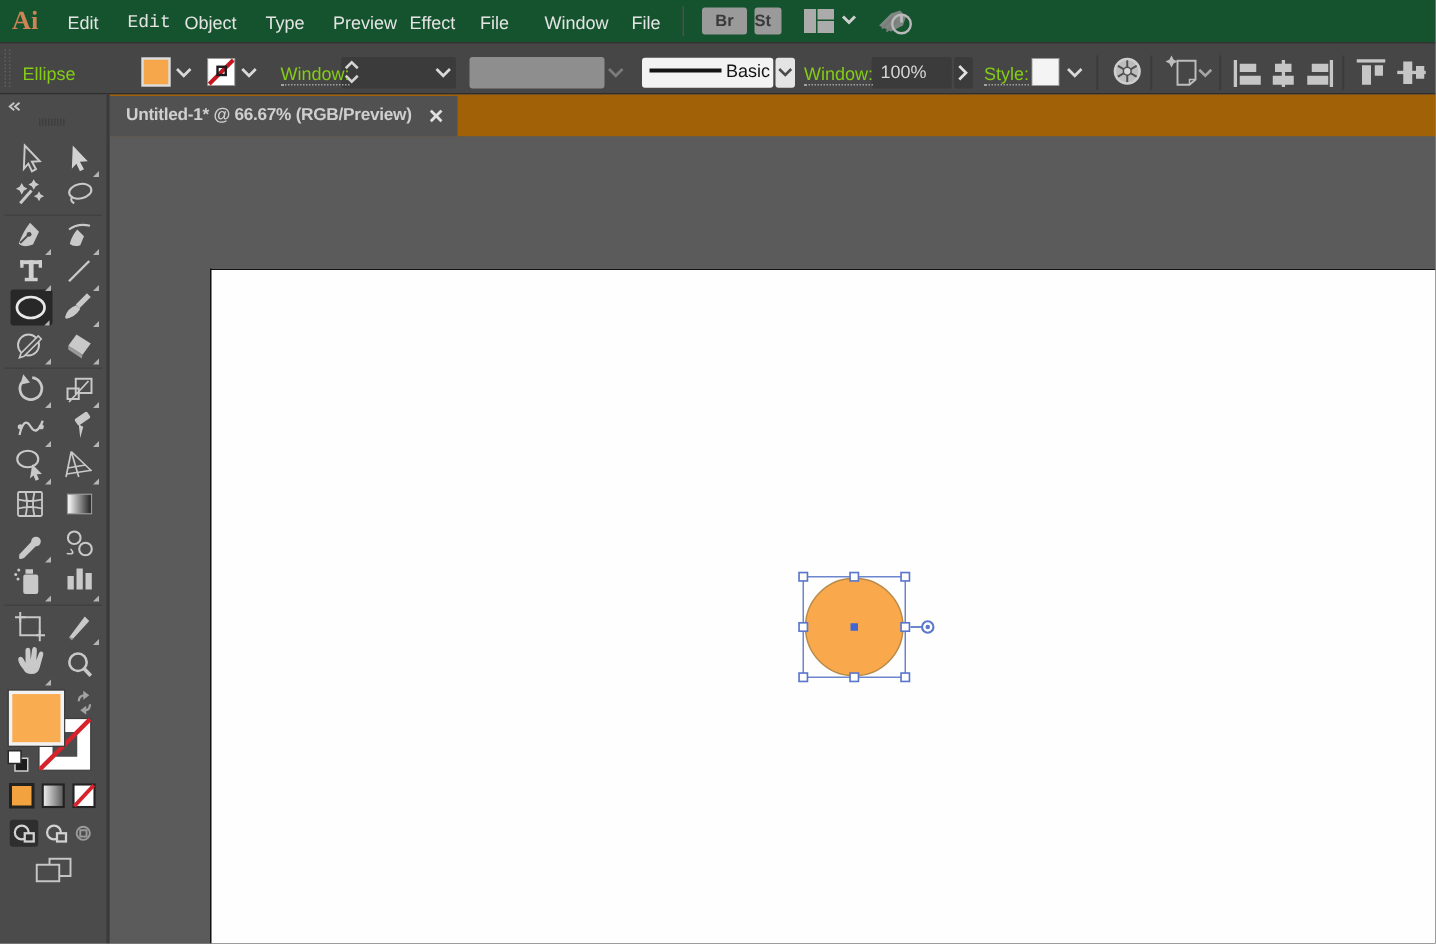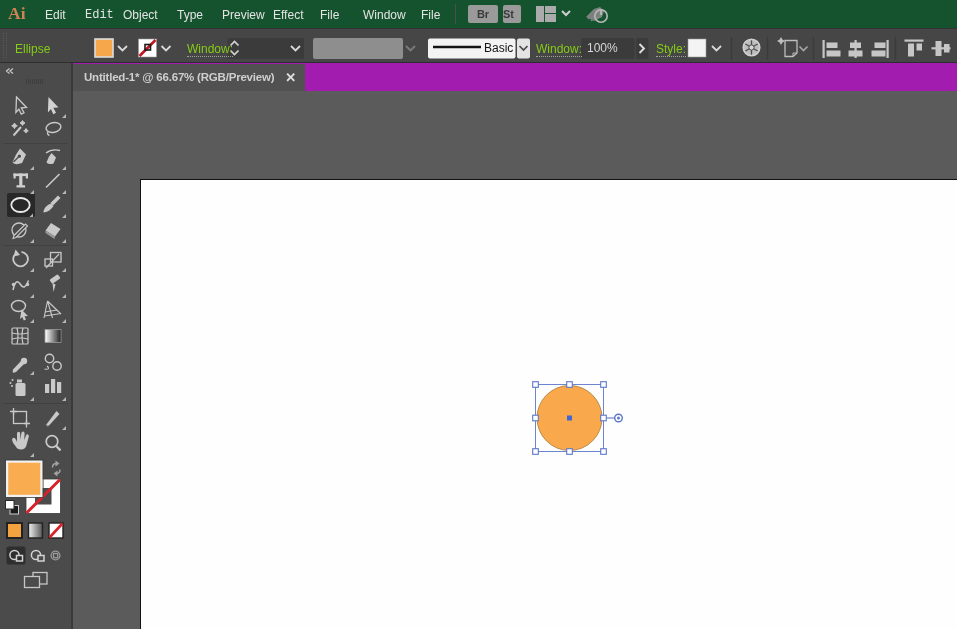--- a/index.html
+++ b/index.html
@@ -6,21 +6,21 @@
   html,body { width:957px; height:629px; overflow:hidden; background:#5B5B5B;
     font-family:"Liberation Sans", sans-serif; }
   #app { position:relative; width:957px; height:629px; opacity:0.999; }
   .abs { position:absolute; }
   .menubar { left:0; top:0; width:957px; height:28px; background:#14532d; }
   .menubar span.mi { position:absolute; top:8px; font-size:12px; color:#E4E4E4; }
   .ctrlbar { left:0; top:28px; width:957px; height:35px; background:#464646;
     border-top:1px solid #333; border-bottom:1px solid #2E2E2E; }
   .ctrlbar span.lbl { position:absolute; font-size:12px; color:#84cc16; }
   .dotted { border-bottom:1px dotted #A0A0A0; padding-bottom:0px; }
-  .tabbar { left:73px; top:63px; width:884px; height:28px; background:#a21caf; }
+  .tabbar { left:73px; top:63px; width:884px; height:28px; background:#a16207; }
   .tab { position:absolute; left:0px; top:1px; width:232px; height:27px; background:#515151;
     color:#CFCFCF; font-size:11.5px; font-weight:bold; line-height:27px; letter-spacing:-0.2px; }
   .tab .ttl { margin-left:11px; }
   .tab .x { position:absolute; right:9px; top:0px; font-size:13px; font-weight:bold; color:#E0E0E0;}
   .canvas { left:73px; top:91px; width:884px; height:538px; background:#5B5B5B; }
   .artboard { position:absolute; left:67px; top:88px; width:817px; height:450px;
     background:#FEFEFE; border-left:1px solid #111; border-top:1px solid #111; }
   .toolpanel { left:0; top:63px; width:73px; height:566px; background:#4B4B4B;
     border-right:2px solid #3A3A3A; }
 </style>

